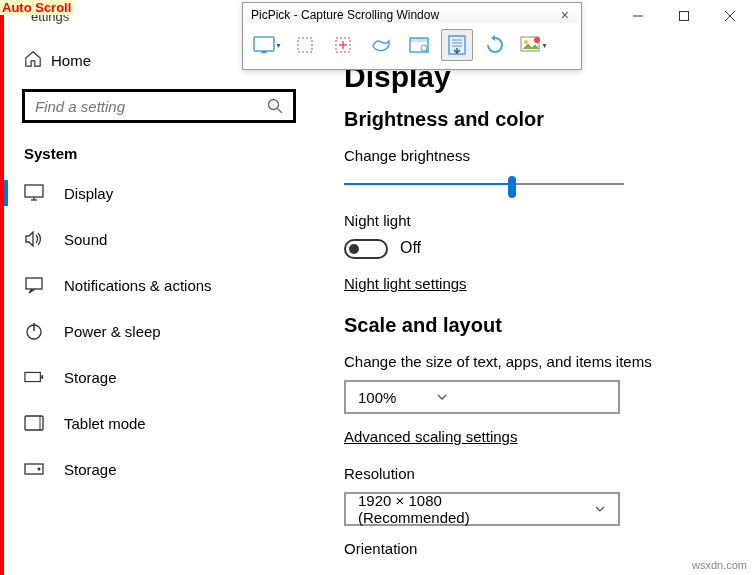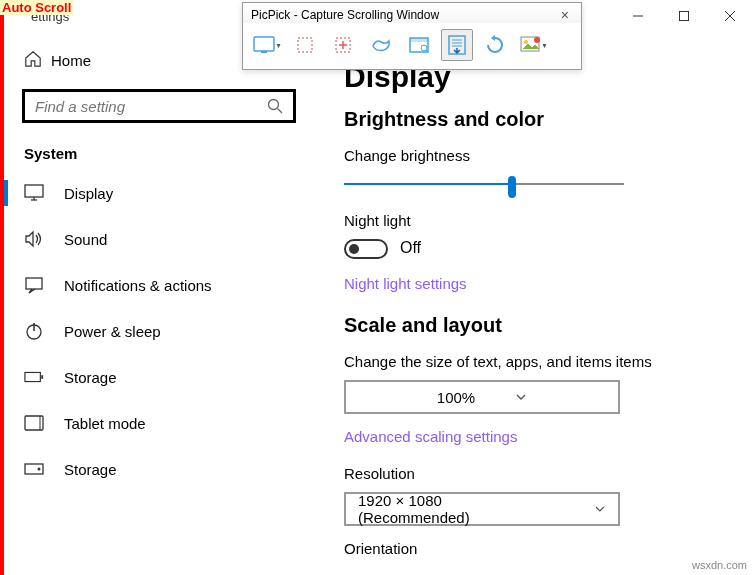--- a/index.html
+++ b/index.html
@@ -33,23 +33,23 @@
     
     .slider-track { position: relative; width: 280px; height: 20px; margin: 6px 0 18px; }
     .slider-line { position: absolute; top: 9px; left: 0; right: 0; height: 2px; background: #888; }
     .slider-fill { position: absolute; top: 9px; left: 0; height: 2px; background: #0078d4; }
     .slider-thumb { position: absolute; top: 2px; width: 8px; height: 22px; background: #0078d4; border-radius: 4px; margin-left: -4px; }
     
     .toggle-row { display: flex; align-items: flex-start; gap: 12px; margin-bottom: 16px; }
     .toggle { width: 44px; height: 20px; border: 2px solid #333; border-radius: 20px; position: relative; cursor: pointer; }
     .toggle-knob { position: absolute; left: 3px; top: 3px; width: 10px; height: 10px; background: #333; border-radius: 50%; }
     
-    .link { color: #8b5cf6; font-size: 15px; cursor: pointer; margin-bottom: 8px; display: inline-block; }
-    
-    .dropdown { display: flex; align-items: center; justify-content: center; border: 2px solid #999; width: 276px; height: 34px; padding: 0 12px; font-size: 15px; cursor: pointer; margin-bottom: 14px; gap: 40px; }
+    .link { color: #000000; font-size: 15px; cursor: pointer; margin-bottom: 8px; display: inline-block; text-decoration: underline; }
+    
+    .dropdown { display: flex; align-items: center; justify-content: flex-start; border: 2px solid #999; width: 276px; height: 34px; padding: 0 12px; font-size: 15px; cursor: pointer; margin-bottom: 14px; gap: 40px; }
     .chev { width: 12px; height: 12px; }
     
     
     .picpick { position: absolute; left: 232px; top: 2px; width: 340px; background: #fff; border: 1px solid #999; z-index: 10; box-shadow: 0 2px 6px rgba(0,0,0,0.15); margin-left: 10px; }
     .pp-title { display: flex; align-items: center; justify-content: space-between; padding: 4px 8px 0 8px; font-size: 12px; background: linear-gradient(#fff,#f5f5f5); }
     .pp-close { font-size: 14px; cursor: pointer; color: #555; padding: 0 4px; }
     .pp-toolbar { display: flex; gap: 6px; padding: 6px 8px 8px; align-items: center; }
     .pp-tool { width: 32px; height: 32px; display: flex; align-items: center; justify-content: center; cursor: pointer; border: 1px solid transparent; border-radius: 2px; position: relative; }
     .pp-tool.active { border: 1px solid #999; background: #eee; }
     .pp-caret { font-size: 8px; color: #555; margin-left: 1px; }

